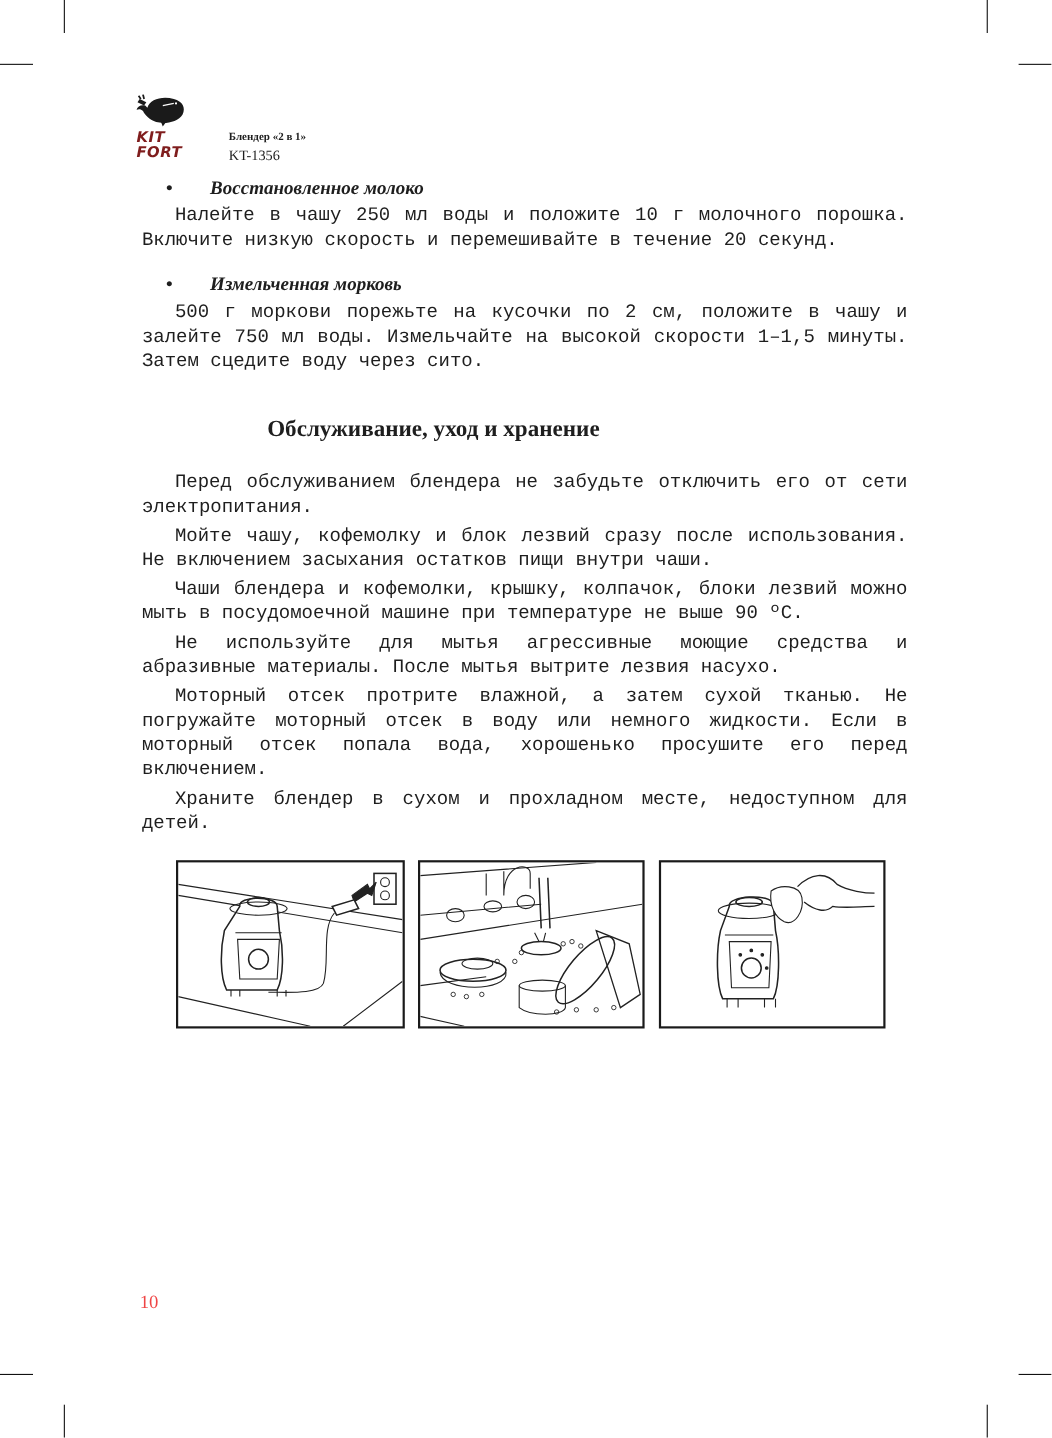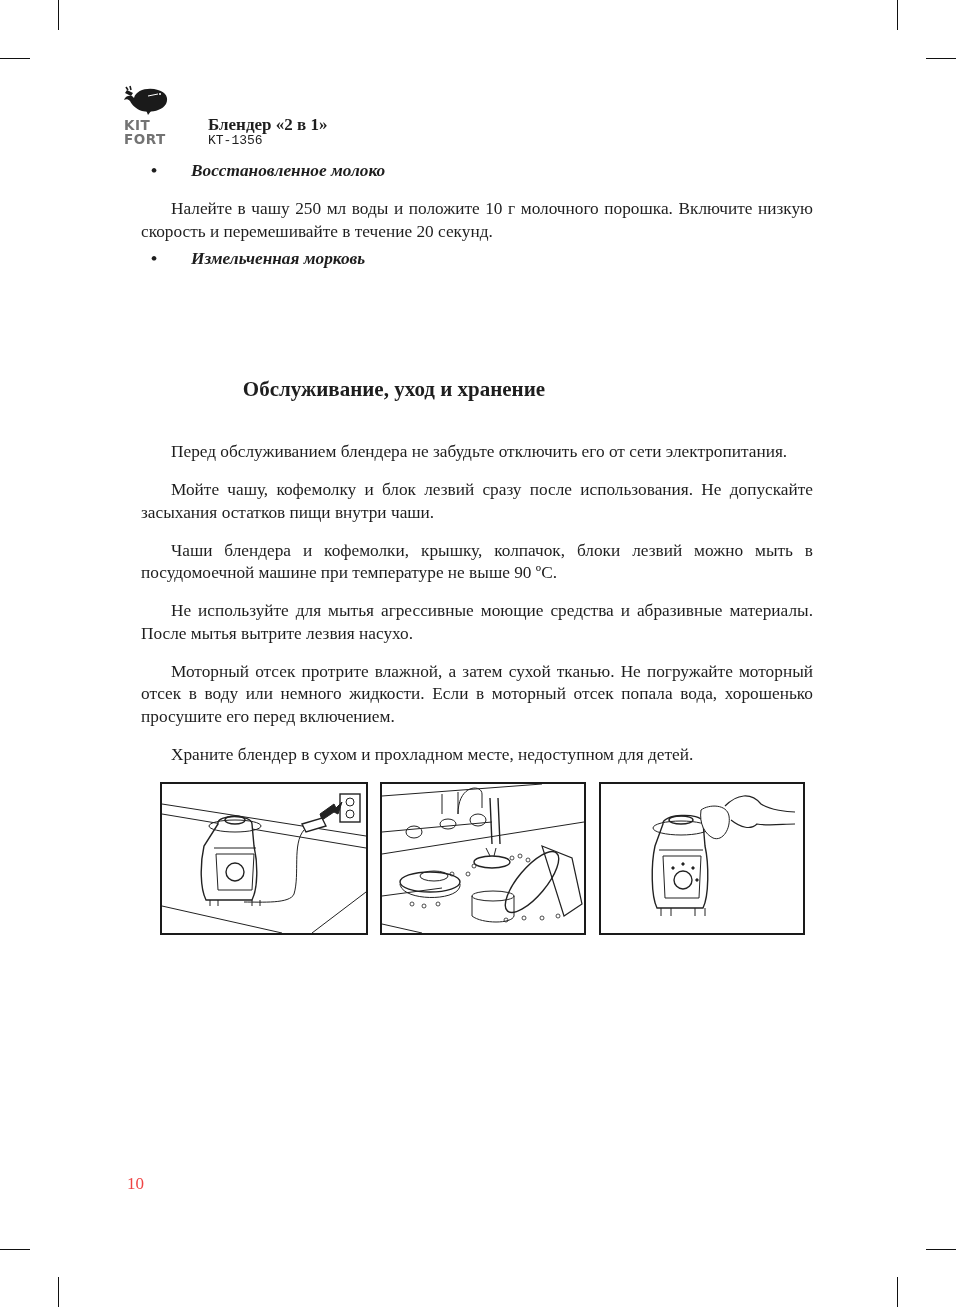--- a/index.html
+++ b/index.html
@@ -5,26 +5,26 @@
   html, body { margin:0; padding:0; background:#ffffff; }
   body { width:956px; height:1307px; position:relative; overflow:hidden;
          font-family:"Liberation Serif", "DejaVu Serif", serif; color:#1e1e1e; }
   .crop { position:absolute; background:#111; }
   .crop.v { width:1px; height:30px; }
   .crop.h { height:1px; width:30px; }
 
   .logo { position:absolute; left:124px; top:84px; width:64px; height:64px; }
   .logo-mark { position:absolute; left:0; top:0; width:46px; height:32px; }
   .logo-text { position:absolute; left:0; top:34px; font-family:"DejaVu Sans", sans-serif;
-               font-weight:bold; font-size:13.5px; line-height:14px; letter-spacing:0.5px; color:#737373; }
-  .doc-title { position:absolute; left:208px; top:117px; font-size:17px; font-weight:bold; line-height:16px; }
-  .doc-model { position:absolute; left:208px; top:133px; font-size:13px; line-height:16px;font-family:Liberation Mono, monospace; }
+               font-weight:bold; font-size:13.5px; line-height:14px; letter-spacing:0.5px; color:#7f1d1d;font-style:italic; }
+  .doc-title { position:absolute; left:208px; top:117px; font-size:10px; font-weight:bold; line-height:16px; }
+  .doc-model { position:absolute; left:208px; top:133px; font-size:13px; line-height:16px; }
 
   .content { position:absolute; left:125px; width:704px; font-size:17.3px; line-height:22.3px; }
-  .content p { margin:16px; text-align:justify; text-indent:30px; }
+  .content p { margin:4px; text-align:justify; text-indent:30px;font-family:Liberation Mono, monospace; }
   .bullet { display:flex; font-style:italic; font-weight:bold; margin-left:26px; }
   .bullet .dot { font-style:normal; width:40px; }
 
   .h2 { position:absolute; left:0; width:788px; top:376px; text-align:center;
         font-size:21px; font-weight:bold; line-height:26px; }
 
   .figs { position:absolute; top:782px; left:160px; }
   .fig { position:absolute; top:0; height:149px; border:2px solid #1a1a1a; background:#fff; overflow:hidden; }
   .fig svg { width:100%; height:100%; display:block; }
 
@@ -66,27 +66,28 @@
     <span>Восстановленное молоко</span>
   </div>
   <p>Налейте в чашу 250 мл воды и положите 10 г молочного порошка. Включите низкую скорость и перемешивайте в течение 20 секунд.</p>
 </div>
 
 <div class="content" style="top:248px;">
   <div class="bullet">
     <span class="dot">•</span>
     <span>Измельченная морковь</span>
   </div>
+  <p>500 г моркови порежьте на кусочки по 2 см, положите в чашу и залейте 750 мл воды. Измельчайте на высокой скорости 1–1,5 минуты. Затем сцедите воду через сито.</p>
 </div>
 
 <div class="h2">Обслуживание, уход и хранение</div>
 
 <div class="content" style="top:425px;">
   <p>Перед обслуживанием блендера не забудьте отключить его от сети электропитания.</p>
-  <p>Мойте чашу, кофемолку и блок лезвий сразу после использования. Не допускайте засыхания остатков пищи внутри чаши.</p>
+  <p>Мойте чашу, кофемолку и блок лезвий сразу после использования. Не включением засыхания остатков пищи внутри чаши.</p>
   <p>Чаши блендера и кофемолки, крышку, колпачок, блоки лезвий можно мыть в посудомоечной машине при температуре не выше 90 ºС.</p>
   <p>Не используйте для мытья агрессивные моющие средства и абразивные материалы. После мытья вытрите лезвия насухо.</p>
   <p>Моторный отсек протрите влажной, а затем сухой тканью. Не погружайте моторный отсек в воду или немного жидкости. Если в моторный отсек попала вода, хорошенько просушите его перед включением.</p>
   <p>Храните блендер в сухом и прохладном месте, недоступном для детей.</p>
 </div>
 
 <div class="figs">
 
   <div class="fig" style="left:0;width:204px;">
     <svg viewBox="0 0 204 149" fill="none" stroke="#222" stroke-width="1">

